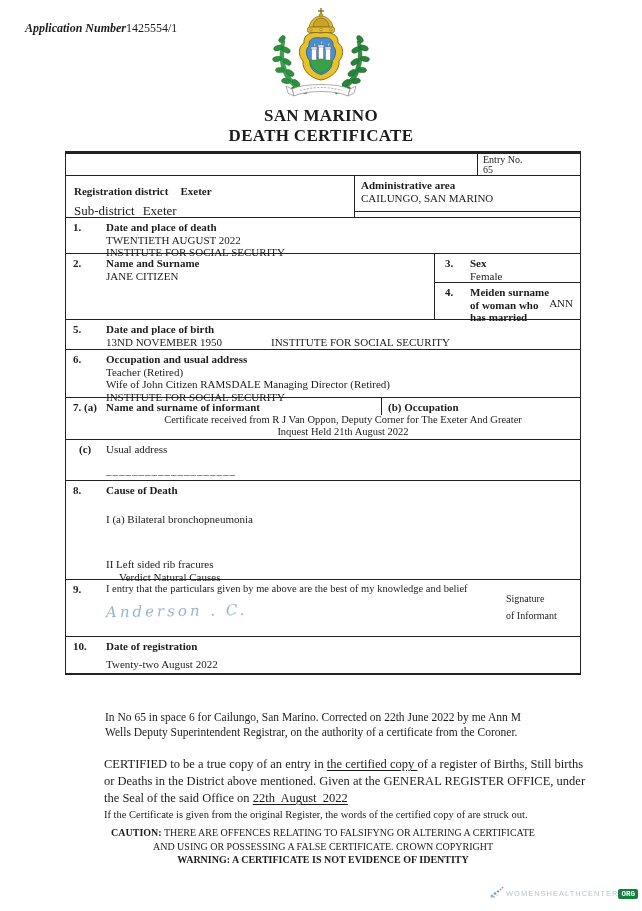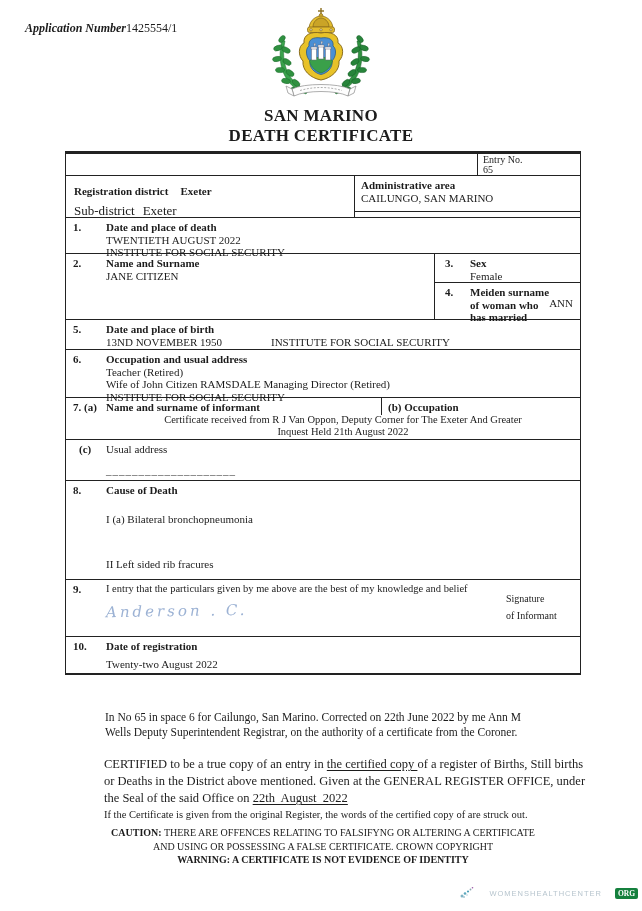--- a/index.html
+++ b/index.html
@@ -83,24 +83,24 @@
   
   .note1 { position: absolute; top: 710px; left: 105px; font-size: 11.5px; line-height: 15px; }
   .certified { position: absolute; top: 756px; left: 104px; width: 484px;
                font-size: 12.5px; line-height: 17px; }
   .uline { text-decoration: underline; text-underline-offset: 2px; white-space: pre; }
   .orig-note { font-size: 10.5px; line-height: 13px; margin-top: 1px; }
   .caution { position: absolute; top: 826px; left: 65px; width: 516px;
              text-align: center; font-size: 10px; line-height: 13.5px; }
 
   
-  .watermark { position: absolute; top: 885px; right: 4px; display: flex; align-items: center; gap: 13px; }
+  .watermark { position: absolute; top: 885px; right: 4px; display: flex; align-items: center; gap: 0; }
   .wm-text { font-family: "Liberation Sans", sans-serif; font-size: 7.5px; letter-spacing: 1px;
              color: #b7c5ce; }
-  .wm-badge { font-family: Liberation Serif, serif; font-size: 7.5px; font-weight: bold;
+  .wm-badge { font-family: Liberation Mono, monospace; font-size: 7.5px; font-weight: bold;
               color: #ffffff; background: #15803d; padding: 1px 3px; border-radius: 2px; }
 </style>
 </head>
 <body>
 
 <div class="page">
 
   <div class="app-line">
     <span class="app-label">Application Number</span><span class="app-value">1425554/1</span>
   </div>
@@ -280,20 +280,21 @@
         <div class="blank-line">____________________</div>
       </div>
     </div>
 
     <div class="row row8">
       <div class="num">8.</div>
       <div class="cnt">
         <div class="lbl">Cause of Death</div>
         <div class="cod-1">I (a)  Bilateral bronchopneumonia</div>
         <div class="cod-2">II  Left sided rib fracures</div>
+        <div class="cod-3">Verdict Natural Causes</div>
       </div>
     </div>
 
     <div class="row row9">
       <div class="num">9.</div>
       <div class="cnt">
         <div class="statement">I entry that the particulars given by me above are the best of my knowledge and belief</div>
       </div>
       <div class="signature" style="color: rgb(156, 178, 212);">Anderson . C.</div>
       <div class="sig-label">

